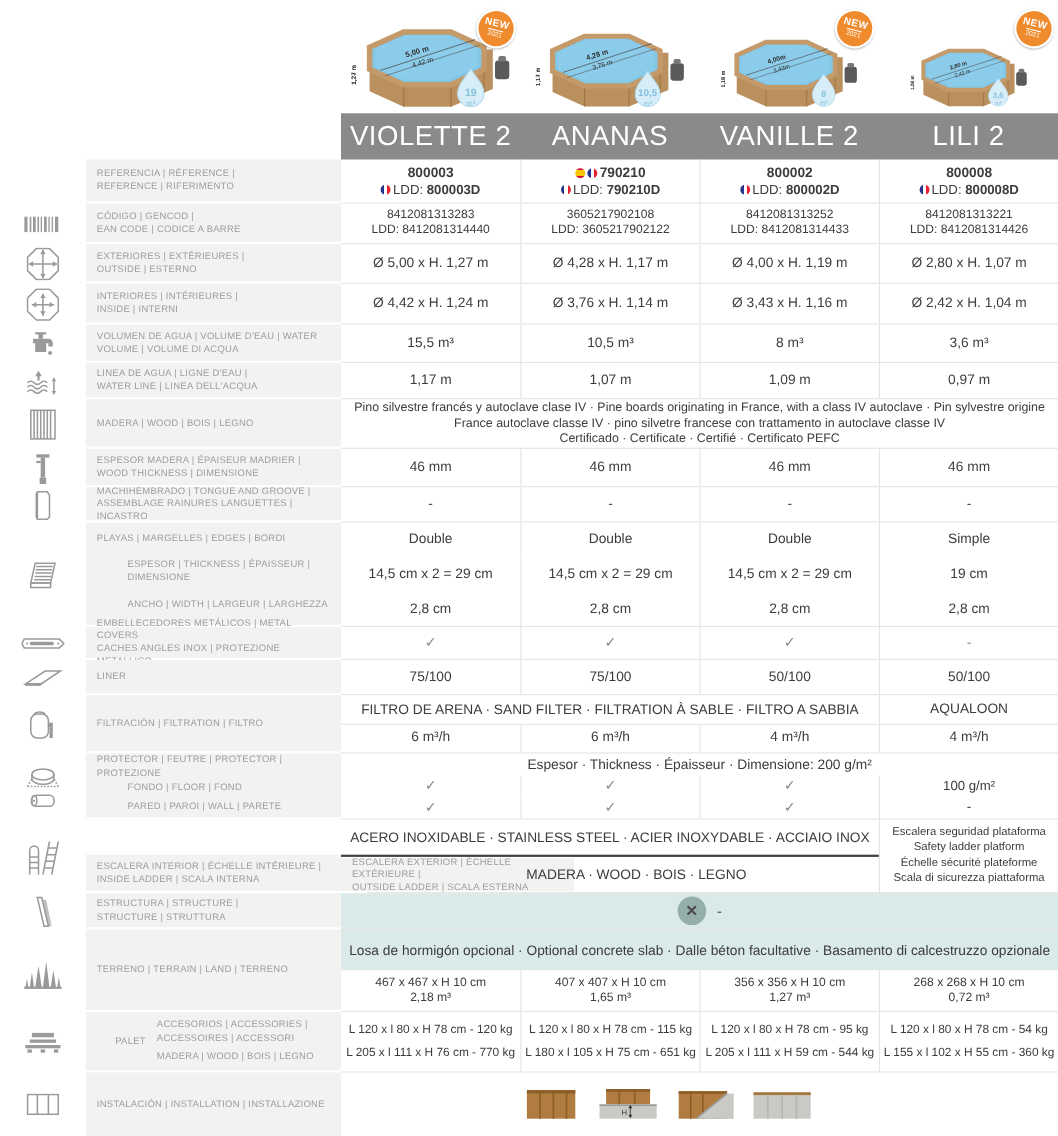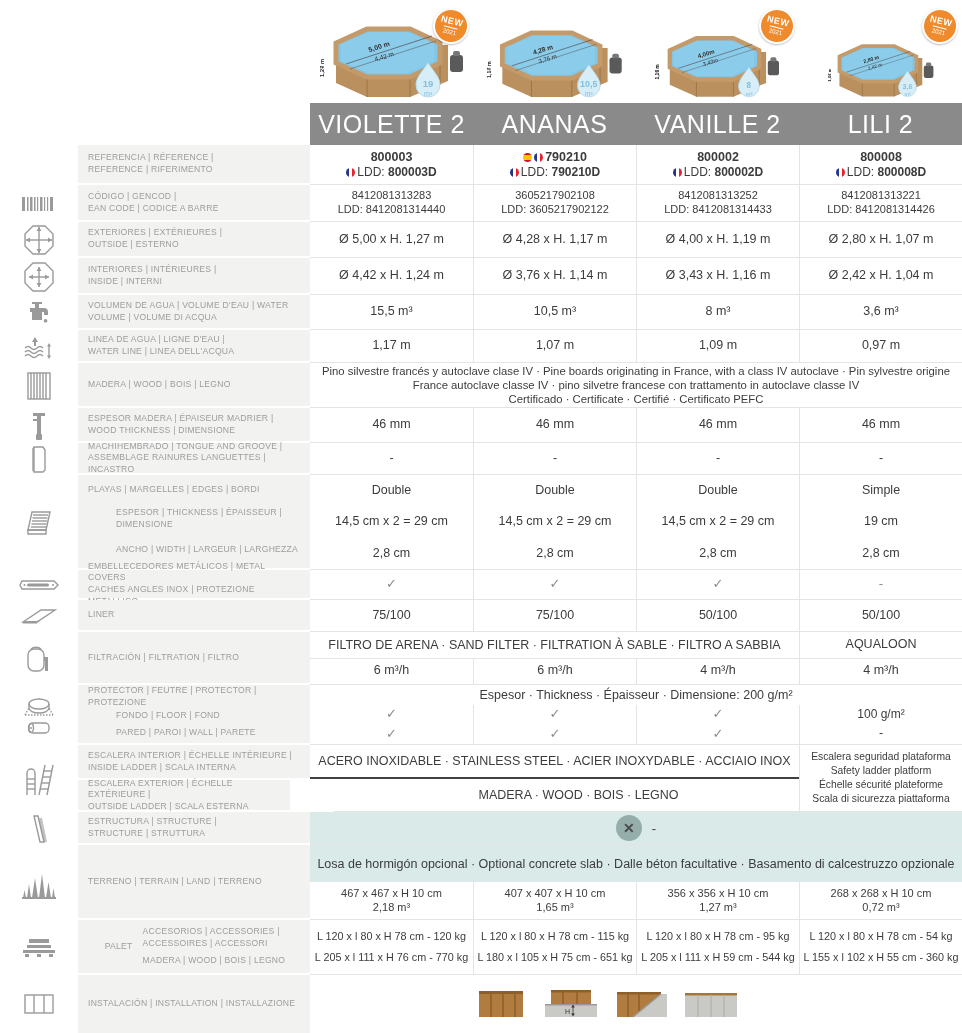--- a/index.html
+++ b/index.html
@@ -540,21 +540,21 @@
           <g class="st">
               <line x1="24" y1="6" x2="18" y2="36"></line>
               <line x1="32" y1="6" x2="26" y2="36"></line>
               <line x1="22.8" y1="12" x2="30.8" y2="12"></line>
               <line x1="21.6" y1="18" x2="29.6" y2="18"></line>
               <line x1="20.4" y1="24" x2="28.4" y2="24"></line>
               <line x1="19.2" y1="30" x2="27.2" y2="30"></line>
             </g>
         </svg>
       </div>
-      <div style="width:232px; flex:none; display:flex; flex-direction:column;">
+      <div style="width:232px; flex:none; display:flex; flex-direction:row;align-items:flex-end;">
         <div class="label-cell" style="width:232px; height:35px; flex:none;">ESCALERA INTERIOR | ÉCHELLE INTÉRIEURE |
 INSIDE LADDER | SCALA INTERNA</div>
         <div class="label-cell" style="width:212px; height:32px; flex:none;">ESCALERA EXTERIOR | ÉCHELLE EXTÉRIEURE |
 OUTSIDE LADDER | SCALA ESTERNA</div>
       </div>
       <div style="display:flex; flex:1;">
         <div class="stack" style="width:489px; flex:none;">
           <div class="vals" style="height:35px; border-bottom:2px solid #404040;align-items:center;">
               <div class="span3">ACERO INOXIDABLE · STAINLESS STEEL · ACIER INOXYDABLE · ACCIAIO INOX</div>
             </div>

